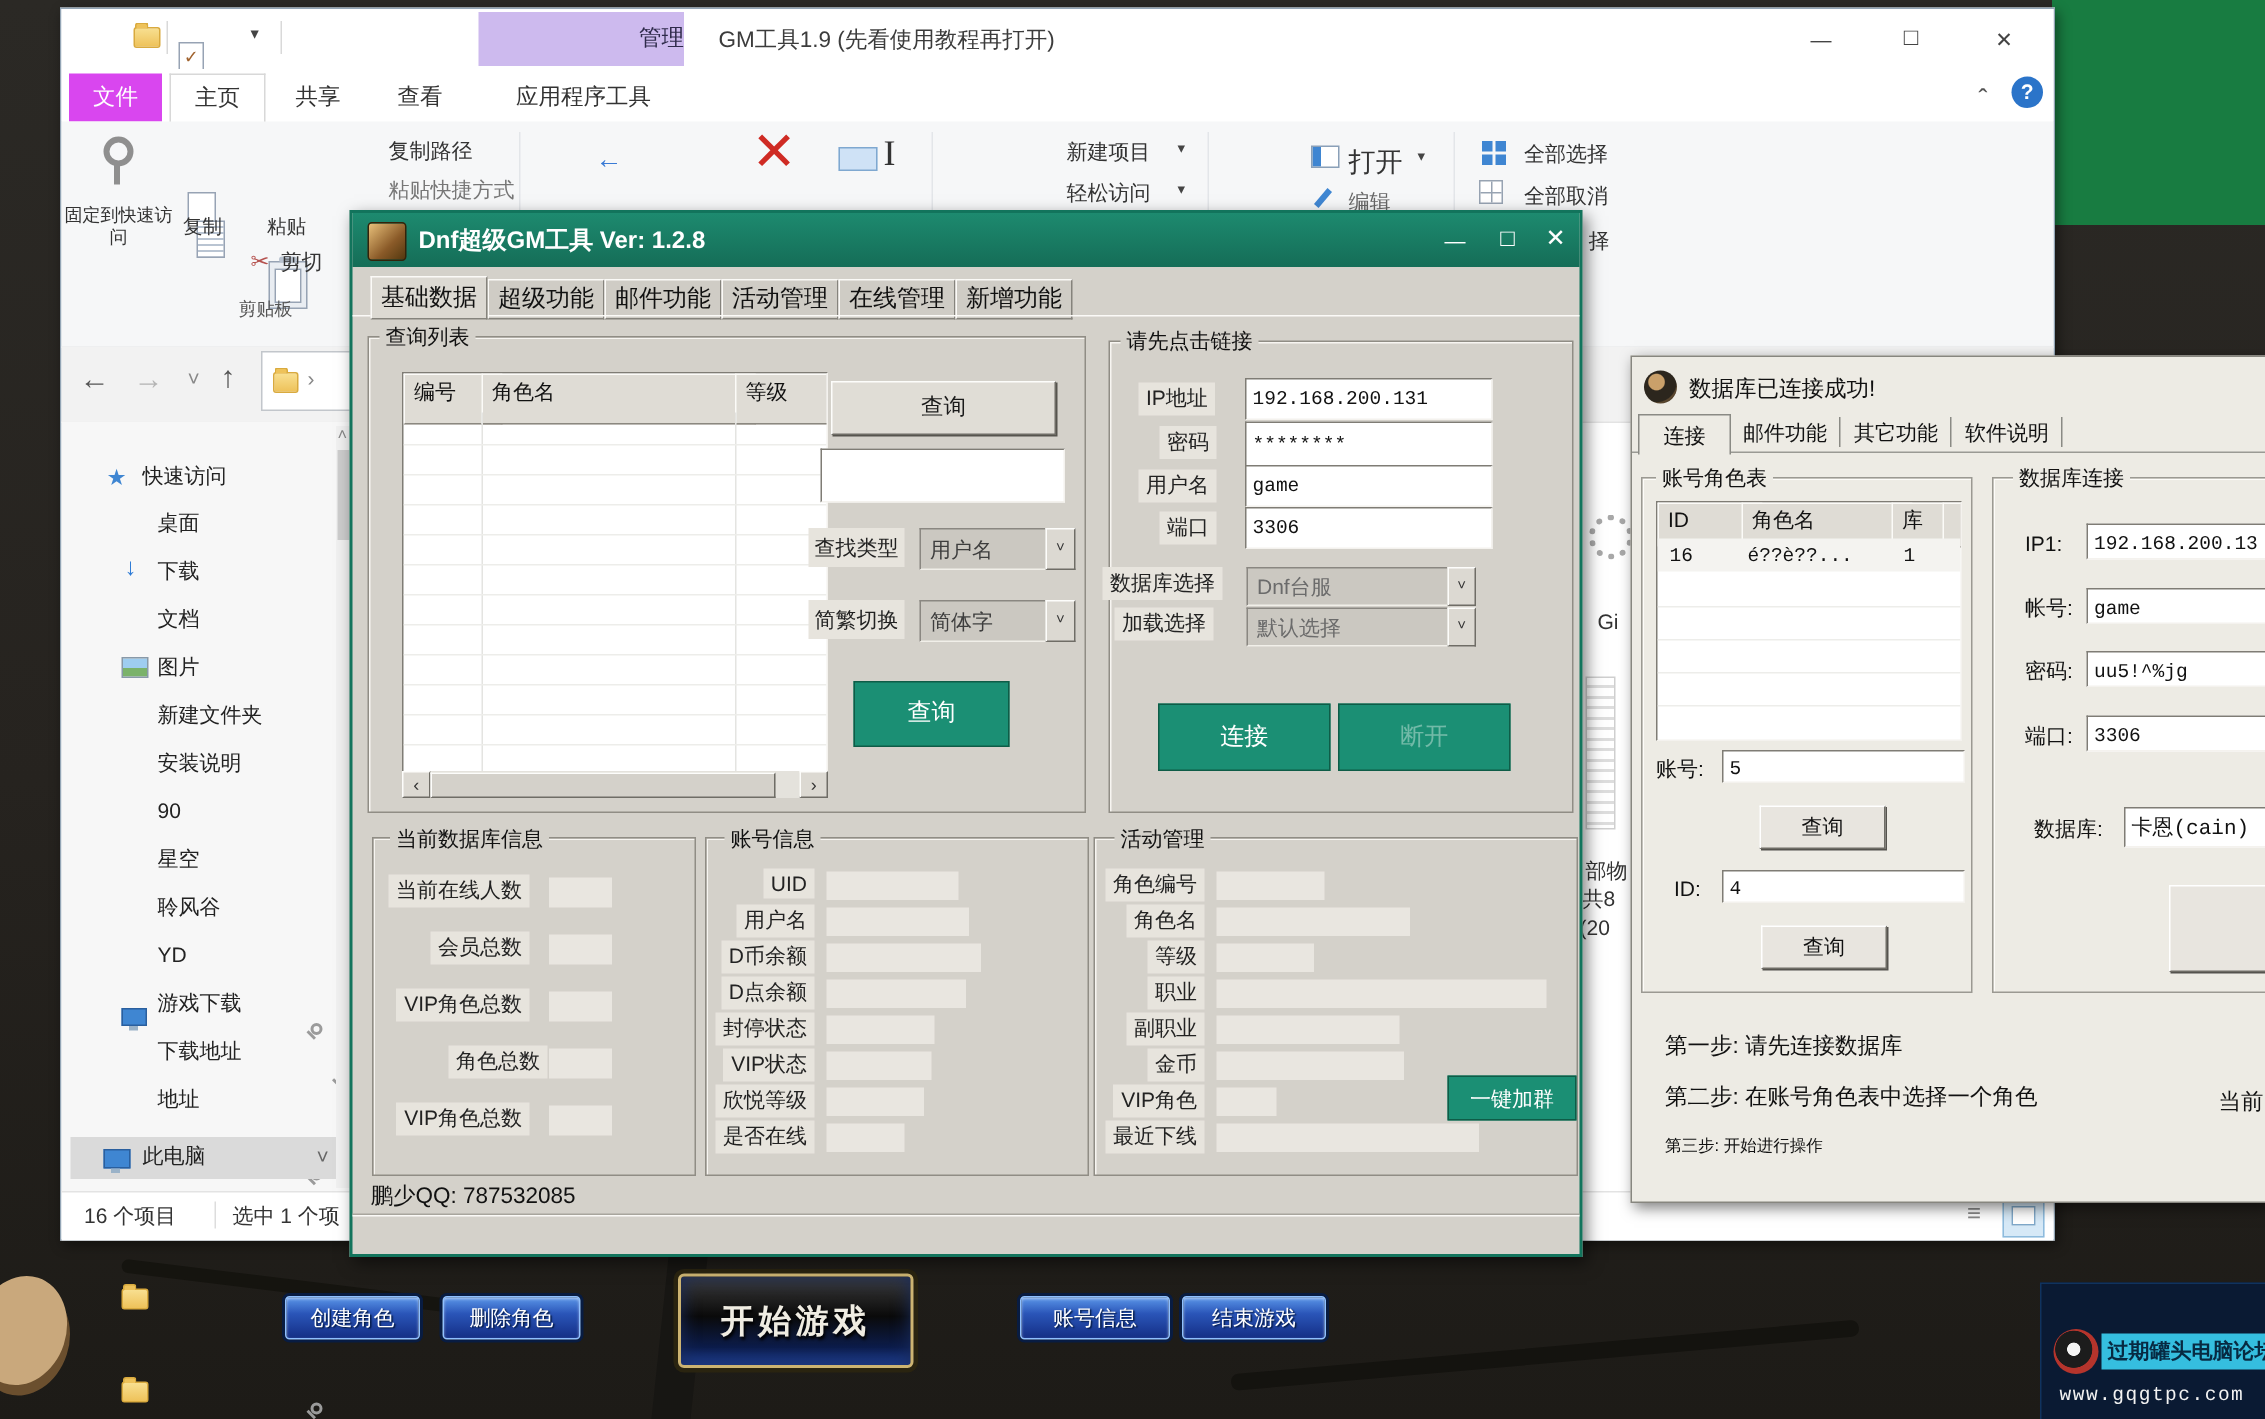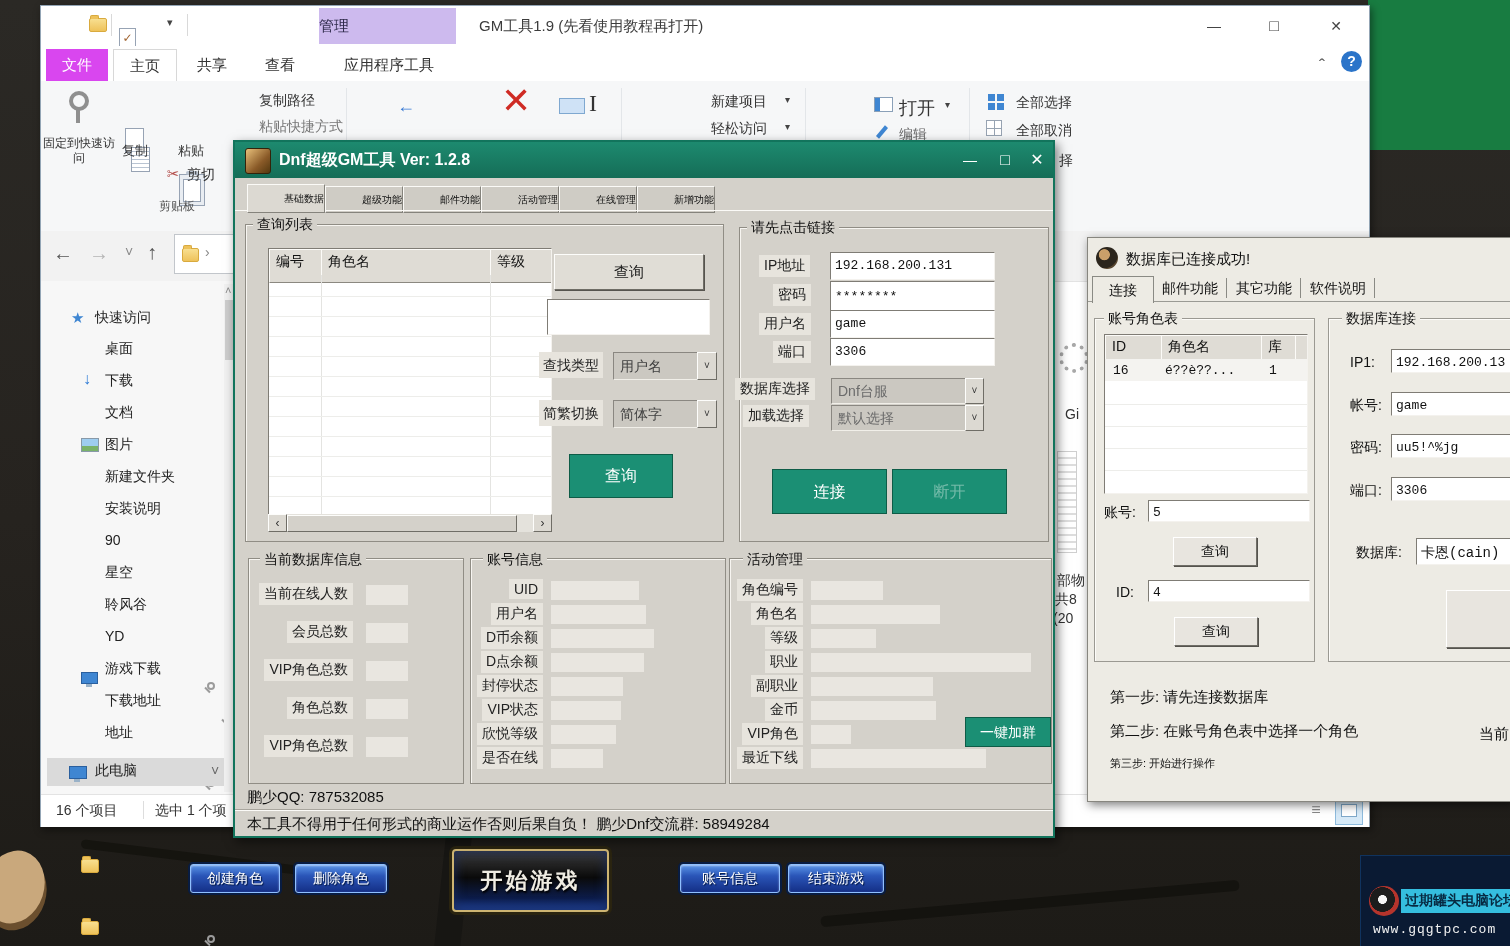--- a/index.html
+++ b/index.html
@@ -35,21 +35,21 @@
   .ic4o{width:14px;height:14px;border:1px solid #97a3b2;background:
     linear-gradient(#97a3b2,#97a3b2) center/1px 100% no-repeat,
     linear-gradient(#97a3b2,#97a3b2) center/100% 1px no-repeat,#fff}
   .addr{background:#fff;border:1px solid #c2c6cb}
   
   .gmwin{background:#d4d1ca;border:2px solid #12745c;box-shadow:3px 4px 10px rgba(0,0,0,.5)}
   .gmbar{background:linear-gradient(180deg,#1d8a6f,#156d57)}
   .gmttl{color:#fff;font-size:16px;font-weight:bold;white-space:nowrap}
   .gico{background:linear-gradient(135deg,#e8c07a,#8a5a28 60%,#53380f);border:1px solid #33230a;border-radius:3px}
   .wc{color:#fff;font-size:14px;text-align:center;line-height:24px}
-  .gtab{background:#cfccc5;border:1px solid;border-color:#fbfaf7 #85837c #85837c #fbfaf7;font-size:10px;text-align:right;color:#111}
+  .gtab{background:#cfccc5;border:1px solid;border-color:#fbfaf7 #85837c #85837c #fbfaf7;font-size:16px;text-align:center;color:#111}
   .gtab.on{background:#dcd9d2}
   .grp{border:1px solid #908d85;box-shadow:inset 1px 1px 0 #f7f5f1}
   .glab{position:absolute;background:#d4d1ca;padding:0 4px;font-size:14px;color:#111;line-height:16px;white-space:nowrap}
   .tag{background:#e7e4dd;padding:2px 5px;font-size:14px;color:#222;white-space:nowrap;text-align:center}
   .sunk{background:#fff;border:1px solid;border-color:#7f7c75 #f4f2ee #f4f2ee #7f7c75}
   .val{font-family:"Liberation Mono","DejaVu Sans Mono",monospace;font-size:13px;color:#111;line-height:1.2;white-space:nowrap;overflow:hidden}
   .rbtn{background:#e0ddd6;border:1px solid;border-color:#fdfdfb #6f6d66 #6f6d66 #fdfdfb;box-shadow:1px 1px 0 #56544e;text-align:center;color:#1a1a1a}
   .teal{background:#1b8f74;color:#fff;text-align:center;border:1px solid #0e5c47}
   .teal.dim{color:rgba(235,245,240,.42)}
   .ddl{background:#cbc8c1;border:1px solid;border-color:#8a8781 #f1efe9 #f1efe9 #8a8781;font-size:14px;color:#3e3e3e;padding:2px 6px;white-space:nowrap;overflow:hidden}
@@ -95,21 +95,21 @@
   <div class="s ewin" style="left:40px;top:5px;width:1328px;height:820px;z-index:1">
 
     
     <div class="s" style="left:0;top:0;width:1328px;height:40px;background:#fff">
       <div class="s folder" style="left:48px;top:12px;width:16px;height:12px"></div>
       <div class="s" style="left:70px;top:8px;width:1px;height:22px;background:#d9d9d9"></div>
       <div class="s page" style="left:78px;top:8px;width:15px;height:19px;font-size:12px;color:#a0622d;text-align:center;line-height:19px">✓</div>
       <div class="s folder" style="left:102px;top:12px;width:16px;height:12px"></div>
       <div class="s" style="left:126px;top:10px;font-size:11px;color:#444">▾</div>
       <div class="s" style="left:146px;top:8px;width:1px;height:22px;background:#d9d9d9"></div>
-      <div class="s" style="left:278px;top:2px;width:137px;height:36px;background:#cdbaee;color:#2e2a4a;font-size:15px;text-align:left;line-height:36px">管理</div>
+      <div class="s" style="left:278px;top:2px;width:137px;height:36px;background:#cdbaee;color:#2e2a4a;font-size:15px;text-align:right;line-height:36px">管理</div>
       <div class="s txt" style="left:438px;top:11px;font-size:15px;color:#3c3c3c">GM工具1.9 (先看使用教程再打开)</div>
       <div class="s wc" style="left:1150px;top:8px;width:46px;height:24px;color:#444">—</div>
       <div class="s wc" style="left:1210px;top:8px;width:46px;height:24px;color:#444;font-size:16px">□</div>
       <div class="s wc" style="left:1272px;top:8px;width:46px;height:24px;color:#444">✕</div>
     </div>
 
     
     <div class="s" style="left:0;top:40px;width:1328px;height:35px;background:#fff">
       <div class="s et" style="left:5px;top:3px;width:62px;height:32px;background:#d946ef;color:#fff">文件</div>
       <div class="s et" style="left:72px;top:3px;width:62px;height:32px;border:1px solid #d8d8d8;border-bottom:none;background:#fff">主页</div>
@@ -328,21 +328,21 @@
     <div class="s teal" style="left:537px;top:327px;width:113px;height:43px;line-height:43px;font-size:16px">连接</div>
     <div class="s teal dim" style="left:657px;top:327px;width:113px;height:43px;line-height:43px;font-size:16px">断开</div>
 
     <div class="s grp" style="left:13px;top:416px;width:214px;height:224px">
       <div class="s tag" style="right:110px;top:24px">当前在线人数</div>
       <div class="s fld" style="left:117px;top:26px;width:42px;height:20px"></div>
       <div class="s tag" style="right:110px;top:62px">会员总数</div>
       <div class="s fld" style="left:117px;top:64px;width:42px;height:20px"></div>
       <div class="s tag" style="right:110px;top:100px">VIP角色总数</div>
       <div class="s fld" style="left:117px;top:102px;width:42px;height:20px"></div>
-      <div class="s tag" style="right:110px;top:138px">角色总数</div>
+      <div class="s tag" style="right:98px;top:138px">角色总数</div>
       <div class="s fld" style="left:117px;top:140px;width:42px;height:20px"></div>
       <div class="s tag" style="right:110px;top:176px">VIP角色总数</div>
       <div class="s fld" style="left:117px;top:178px;width:42px;height:20px"></div>
     </div>
     <div class="s glab" style="left:25px;top:409px">当前数据库信息</div>
 
     <div class="s grp" style="left:235px;top:416px;width:254px;height:224px">
       <div class="s tag" style="right:182px;top:20px">UID</div>
       <div class="s fld" style="left:80px;top:22px;width:88px;height:19px"></div>
       <div class="s tag" style="right:182px;top:44px">用户名</div>
@@ -378,21 +378,20 @@
       <div class="s tag" style="right:248px;top:164px">VIP角色</div>
       <div class="s fld" style="left:81px;top:166px;width:40px;height:19px"></div>
       <div class="s tag" style="right:248px;top:188px">最近下线</div>
       <div class="s fld" style="left:81px;top:190px;width:175px;height:19px"></div>
       <div class="s teal" style="left:235px;top:158px;width:84px;height:28px;line-height:28px;font-size:14px">一键加群</div>
     </div>
     <div class="s glab" style="left:508px;top:409px">活动管理</div>
 
     <div class="s txt" style="left:12px;top:646px;font-size:15px;color:#111">鹏少QQ: 787532085</div>
     <div class="s" style="left:0;top:667px;width:818px;height:1px;background:#a8a59d;box-shadow:0 1px 0 #fbfaf7"></div>
-    <div class="s txt" style="left:12px;top:673px;font-size:15px;color:#111">本工具不得用于任何形式的商业运作否则后果自负！ 鹏少Dnf交流群: 58949284</div>
   </div>
 
   <div class="s dlg" style="left:1087px;top:237px;width:423px;height:563px;z-index:6;overflow:hidden">
     <div class="s dico" style="left:8px;top:9px;width:22px;height:22px"></div>
     <div class="s txt" style="left:38px;top:12px;font-size:15px;color:#111">数据库已连接成功!</div>
 
     <div class="s" style="left:0;top:63px;width:423px;height:1px;background:#9a9a94"></div>
     <div class="s dtab" style="left:4px;top:38px;width:60px;height:26px;line-height:26px">连接</div>
     <div class="s dtabi" style="left:74px;top:42px">邮件功能</div>
     <div class="s" style="left:138px;top:40px;width:1px;height:20px;background:#8a8a84"></div>

